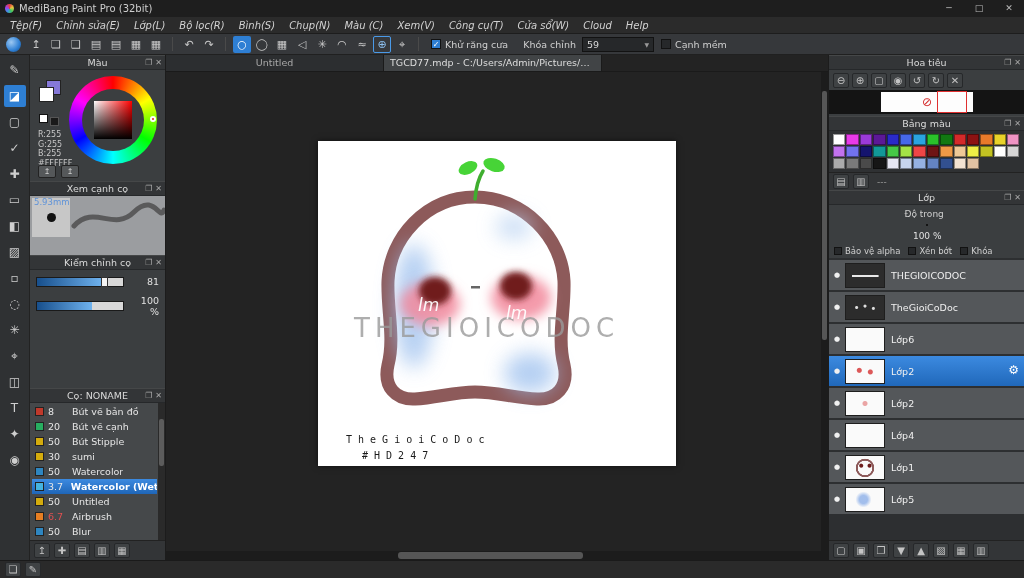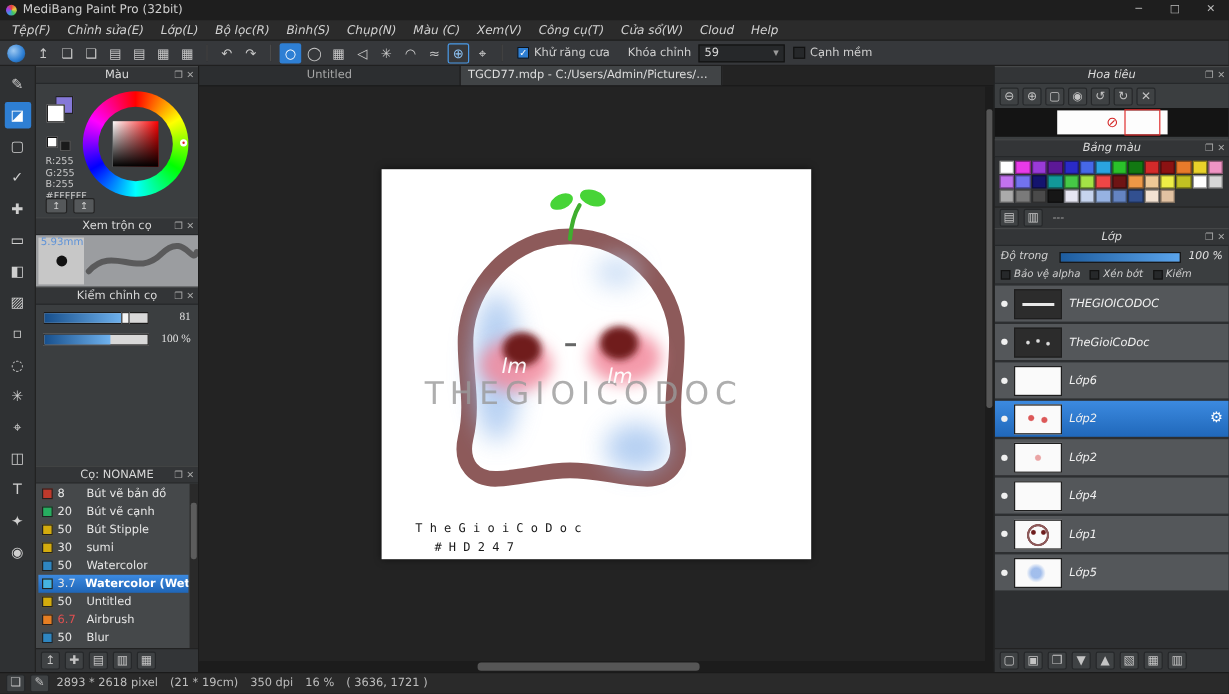--- a/index.html
+++ b/index.html
@@ -60,29 +60,29 @@
   .wheel { position:absolute; right:8px; top:6px; width:88px; height:88px; border-radius:50%;
     background:conic-gradient(from 0deg, #f00,#ff0,#0f0,#0ff,#00f,#f0f,#f00); }
   .wheel::before { content:""; position:absolute; inset:13px; border-radius:50%; background:#3b3e40; }
   .wheel-sq { position:absolute; left:25px; top:25px; width:38px; height:38px;
     background:linear-gradient(to top, #000, rgba(0,0,0,0)), linear-gradient(to right, #fff, #f00); }
   .wheel-dot { position:absolute; right:1px; top:40px; width:6px; height:6px; border:2px solid #fff; border-radius:50%; background:#e02020; }
   .cp-btns { position:absolute; left:8px; bottom:3px; display:flex; gap:5px; }
   .cp-btn { width:18px; height:13px; background:#55585a; border:1px solid #232323; border-radius:2px; font-size:8px; line-height:12px; text-align:center; color:#cfcfcf; }
 
   
-  .prev-body { height:43px; background:#9b9da0; position:relative; flex:0 0 auto; overflow:hidden; }
+  .prev-body { height:59px; background:#9b9da0; position:relative; flex:0 0 auto; overflow:hidden; }
   .prev-tile { position:absolute; left:2px; top:2px; width:38px; height:39px; background:#c7c7c7; }
   .prev-dot { position:absolute; left:17px; top:17px; width:9px; height:9px; background:#111; border-radius:50%; }
   .prev-size { position:absolute; left:4px; top:1px; font-size:8.5px; color:#5f93d8; }
   .prev-stroke { position:absolute; left:40px; top:0; }
 
   
   .ctrl-body { padding:6px 6px 4px 6px; flex:0 0 auto; }
-  .slider-row { display:flex; align-items:center; gap:5px; margin-bottom:8px;font-family:Liberation Serif, serif; }
+  .slider-row { display:flex; align-items:center; gap:5px; margin-bottom:8px; }
   .slider-track { flex:1; height:10px; background:#d8d8d8; border:1px solid #1a1a1a; position:relative; }
   .slider-fill { position:absolute; left:0; top:0; bottom:0; background:linear-gradient(to right,#174f8c,#6fb2ee); }
   .slider-handle { position:absolute; top:-1px; width:7px; height:10px; background:#f4f4f4; border:1px solid #333; }
   .slider-val { width:30px; text-align:right; font-size:9.5px; color:#e0e0e0; }
 
   .left-spacer { flex:1 1 auto; background:#3b3e40; }
 
   
   .brush-list { flex:0 0 auto; position:relative; background:#45484a; }
   .brush-rows { padding:1px 8px 1px 2px; }
@@ -105,35 +105,35 @@
     white-space:nowrap; overflow:hidden; text-overflow:ellipsis; padding:0 6px; }
   .tab.selected { background:#414446; color:#dedede; }
   .canvas-viewport { flex:1 1 auto; position:relative; overflow:hidden; }
   .canvas { position:absolute; left:152px; top:69px; width:358px; height:325px; background:#fff; box-shadow:0 0 6px rgba(0,0,0,.6); }
   .vscroll { position:absolute; right:0; top:0; bottom:0; width:7px; background:#1c1c1c; }
   .vscroll-thumb { position:absolute; left:1px; right:1px; top:4%; height:52%; background:#565656; border-radius:2px; }
   .hscroll { height:9px; background:#1c1c1c; position:relative; flex:0 0 auto; }
   .hscroll-thumb { position:absolute; top:1px; bottom:1px; left:35%; width:28%; background:#565656; border-radius:3px; }
 
   
-  .right-col { width:196px; background:#3b3e40; border-left:1px solid #1c1c1c; display:flex; flex-direction:column;font-style:italic; }
+  .right-col { width:196px; background:#3b3e40; border-left:1px solid #1c1c1c; display:flex; flex-direction:column; }
 
   .nav-icons { height:20px; display:flex; align-items:center; gap:3px; padding:0 4px; background:#3b3e40; flex:0 0 auto; }
   .nav-preview { height:24px; background:#141414; position:relative; flex:0 0 auto; margin-bottom:2px; }
   .nav-white { position:absolute; left:52px; top:2px; width:92px; height:20px; background:#fdfdfd; display:flex; align-items:center; justify-content:center; }
   .nav-art { color:#d42525; font-size:12px; line-height:20px; }
   .nav-view { position:absolute; left:108px; top:1px; width:30px; height:22px; border:1px solid #e03030; }
 
   .pal-grid { display:flex; flex-wrap:wrap; gap:1px; padding:3px 4px; background:#2f3133; }
   .pal-cell { width:12.4px; height:11px; border:1px solid rgba(0,0,0,.4); }
   .pal-footer { height:18px; display:flex; align-items:center; gap:4px; padding:0 4px; background:#333537; border-top:1px solid #222; }
   .pal-footer .txt { font-size:9px; color:#9a9a9a; margin-left:4px; }
 
   .layer-controls { padding:4px 5px 2px 5px; flex:0 0 auto; }
-  .lc-row { display:flex; align-items:center; gap:5px; margin-bottom:5px; }
+  .lc-row { display:flex; align-items:center; gap:5px; margin-bottom:5px;flex-direction:column; }
   .lc-label { width:44px; font-size:9px; color:#cfcfcf; }
   .lc-track { flex:1; height:9px; background:#26282a; border:1px solid #141414; position:relative; }
   .lc-fill { position:absolute; left:0; top:0; bottom:0; width:100%; background:linear-gradient(to right,#1d5globale,#5aa4ec); background:linear-gradient(to right,#1d5c9e,#5aa4ec); }
   .lc-val { width:30px; text-align:right; font-size:9px; color:#e0e0e0; }
   .lc-select { flex:1; height:14px; background:#26282a; border:1px solid #141414; display:flex; align-items:center; padding:0 4px; font-size:9px; color:#dcdcdc; }
   .lc-checks { display:flex; gap:8px; margin-top:2px; }
   .lc-check { display:flex; align-items:center; gap:3px; font-size:8.5px; color:#cfcfcf; }
   .lc-check .cb { width:8px; height:8px; }
 
   .layer-list { flex:1 1 auto; overflow:hidden; background:#2d2f31; padding-top:2px; }
@@ -286,21 +286,21 @@
           <span class="wheel-sq"></span>
           <span class="wheel-dot"></span>
         </div>
         <div class="cp-btns">
           <span class="cp-btn">↥</span>
           <span class="cp-btn">↥</span>
         </div>
       </div>
 
       <div class="panel-h">
-        <span>Xem trộn cọ</span>
+        <span>Xem cạnh cọ</span>
         <span class="ph-icos">
             <span class="ph-ico">❐</span>
             <span class="ph-ico">✕</span>
           </span>
       </div>
       <div class="prev-body">
         <span class="prev-tile"></span>
         <span class="prev-dot"></span>
         <span class="prev-size">5.93mm</span>
         <svg class="prev-stroke" width="96" height="43">
@@ -569,21 +569,21 @@
               <span>Bảo vệ alpha</span>
             </label>
 
             <label class="lc-check">
               <span class="cb"></span>
               <span>Xén bớt</span>
             </label>
 
             <label class="lc-check">
               <span class="cb"></span>
-              <span>Kiểm</span>
+              <span>Khóa</span>
             </label>
           </div>
       </div>
       <div class="layer-list">
 
           <div class="layer-row">
             <span class="l-vis">●</span>
             <span class="l-thumb t-dark-line"></span>
             <span class="l-name">THEGIOICODOC</span>
 
@@ -651,23 +651,15 @@
         </div>
     </div>
   </div>
 
   <div class="statusbar">
     <span style="display:flex;gap:4px;">
 
     <span class="sm-ico">❏</span>
         <span class="sm-ico">✎</span>
       </span>
-    <span style="display:flex;">
-
-    <span class="status-part">2893 * 2618 pixel</span>
-        <span class="status-part">(21 * 19cm)</span>
-        <span class="status-part">350 dpi</span>
-        <span class="status-part">16 %</span>
-        <span class="status-part">( 3636, 1721 )</span>
-      </span>
   </div>
 
 </div>
 
 </body></html>

